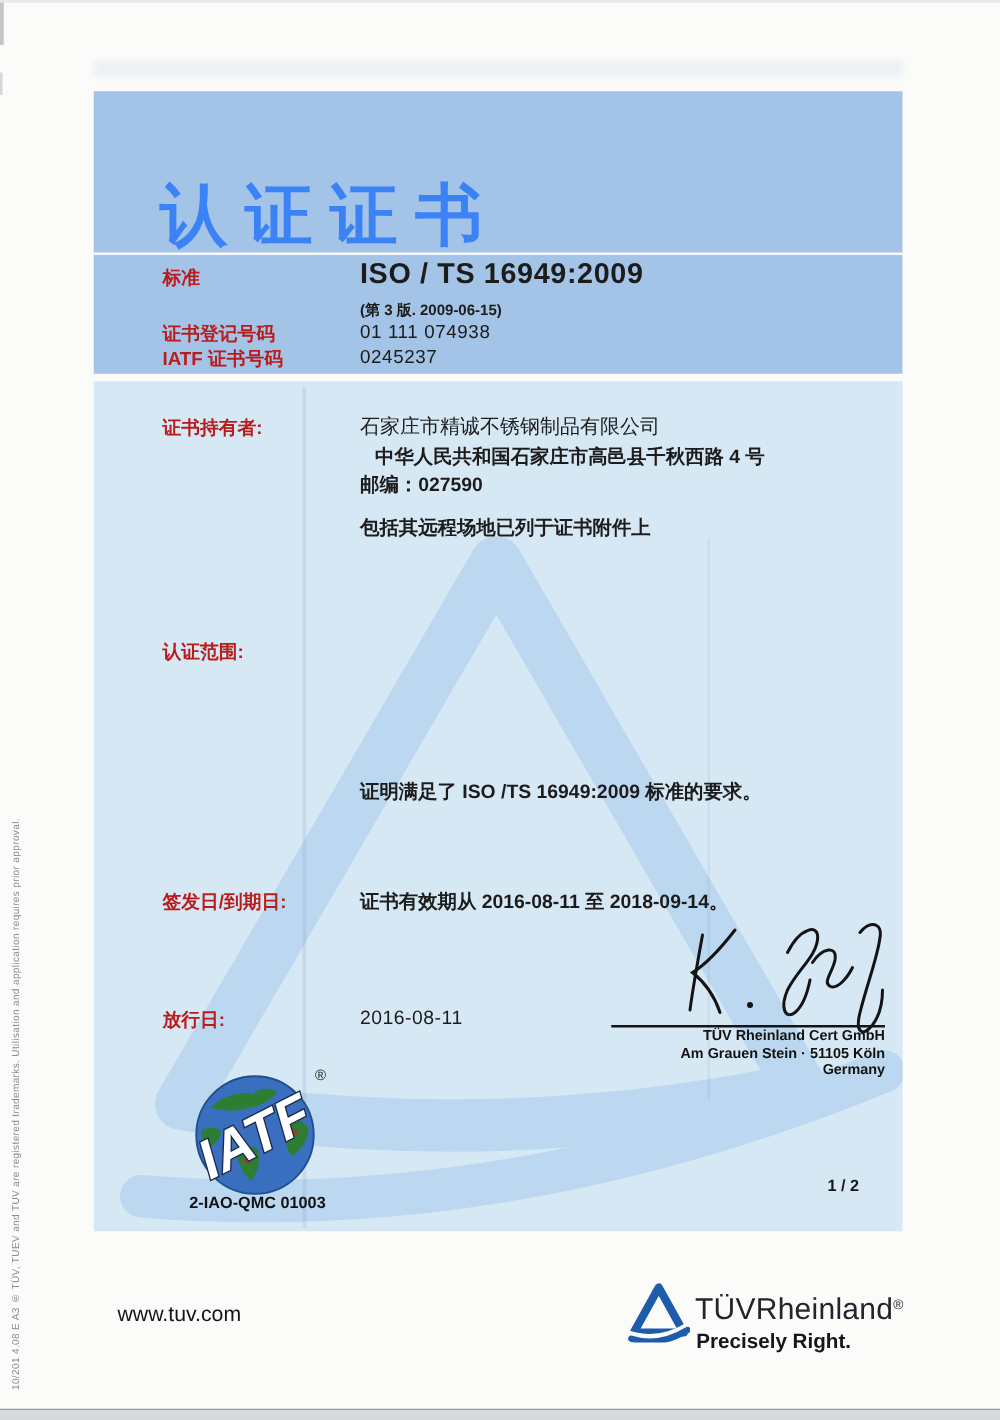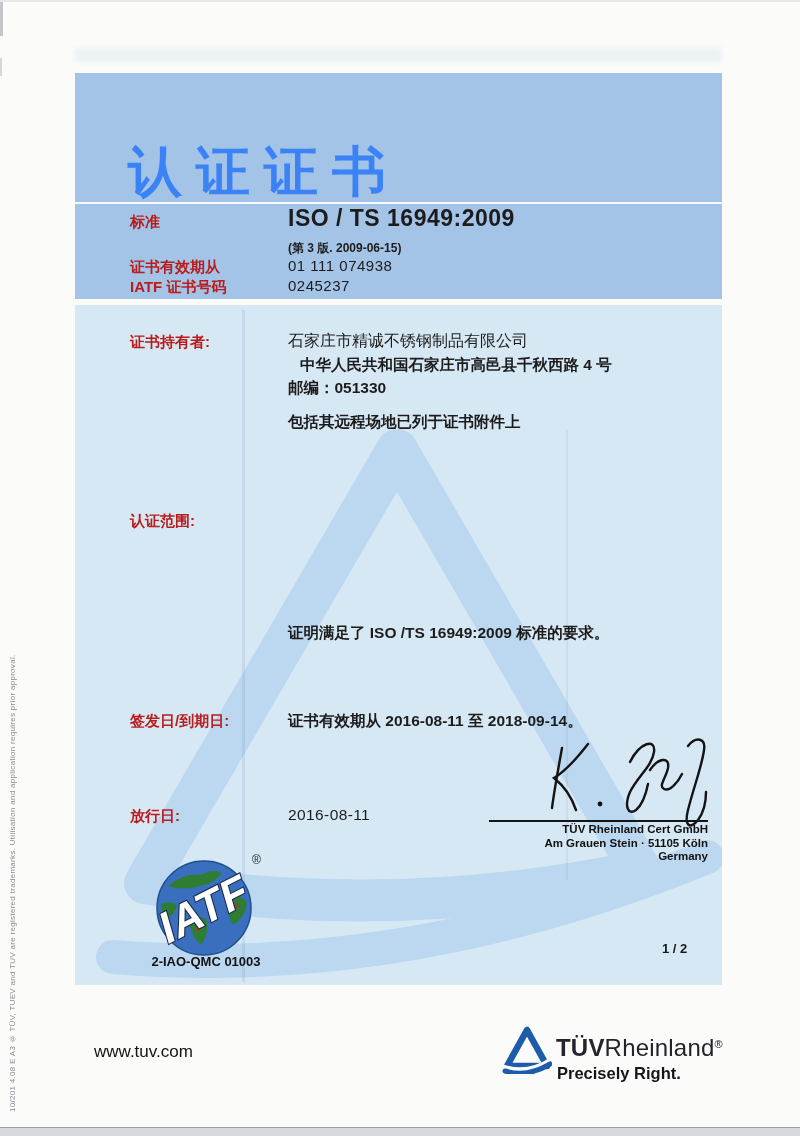--- a/index.html
+++ b/index.html
@@ -43,21 +43,21 @@
   .release-value{left:288px;top:806px;font-size:15.5px;font-weight:500;letter-spacing:.4px;}
   
   .sig-line{left:489px;top:820px;width:219px;height:2px;background:#141414;}
   .issuer-block{left:440px;top:823px;width:268px;text-align:right;font-size:11.5px;font-weight:600;line-height:13.5px;color:#121212;}
   
   .iatf-code{left:136px;top:954px;width:140px;text-align:center;font-size:13px;font-weight:600;color:#121212;}
   .page-indicator{left:662px;top:941px;font-size:13px;font-weight:700;color:#16161c;}
   
   .website{left:94px;top:1042px;font-size:17px;font-weight:500;color:#141414;}
   .brand{left:556px;top:1034px;font-size:24px;color:#23242c;letter-spacing:.2px;}
-  .brand .b{font-weight:700;}
+  .brand .b{font-weight:400;}
   .brand sup{font-size:11px;vertical-align:8px;}
   .tagline{left:557px;top:1064px;font-size:16.5px;font-weight:600;color:#15151a;}
   
   .side-note{left:8px;top:650px;height:462px;width:12px;writing-mode:vertical-rl;transform:rotate(180deg);font-size:8px;color:#8b8b92;white-space:nowrap;letter-spacing:.3px;}
 </style>
 </head>
 <body>
 
 <div class="page">
 
@@ -79,29 +79,29 @@
   <div class="abs streak-1"></div>
   <div class="abs streak-2"></div>
 
   <div class="abs cert-title">认证证书</div>
   <div class="abs title-sep"></div>
 
   <div class="abs lbl std-label">标准</div>
   <div class="abs std-value">ISO / TS 16949:2009</div>
   <div class="abs std-edition">(第 3 版. 2009-06-15)</div>
 
-  <div class="abs lbl reg-label">证书有效期从</div>
+  <div class="abs lbl reg-label">证书登记号码</div>
   <div class="abs reg-value">01 111 074938</div>
   <div class="abs lbl iatfno-label">IATF 证书号码</div>
   <div class="abs iatfno-value">0245237</div>
 
   <div class="abs lbl holder-label">证书持有者:</div>
   <div class="abs holder-name">石家庄市精诚不锈钢制品有限公司</div>
   <div class="abs holder-address">中华人民共和国石家庄市高邑县千秋西路 4 号</div>
-  <div class="abs holder-postcode">邮编：051330</div>
+  <div class="abs holder-postcode">邮编：027590</div>
   <div class="abs remote-note">包括其远程场地已列于证书附件上</div>
 
   <div class="abs lbl scope-label">认证范围:</div>
 
   <div class="abs compliance">证明满足了 ISO /TS 16949:2009 标准的要求。</div>
 
   <div class="abs lbl validity-label">签发日/到期日:</div>
   <div class="abs validity-value">证书有效期从 2016-08-11 至 2018-09-14。</div>
 
   <div class="abs lbl release-label">放行日:</div>

